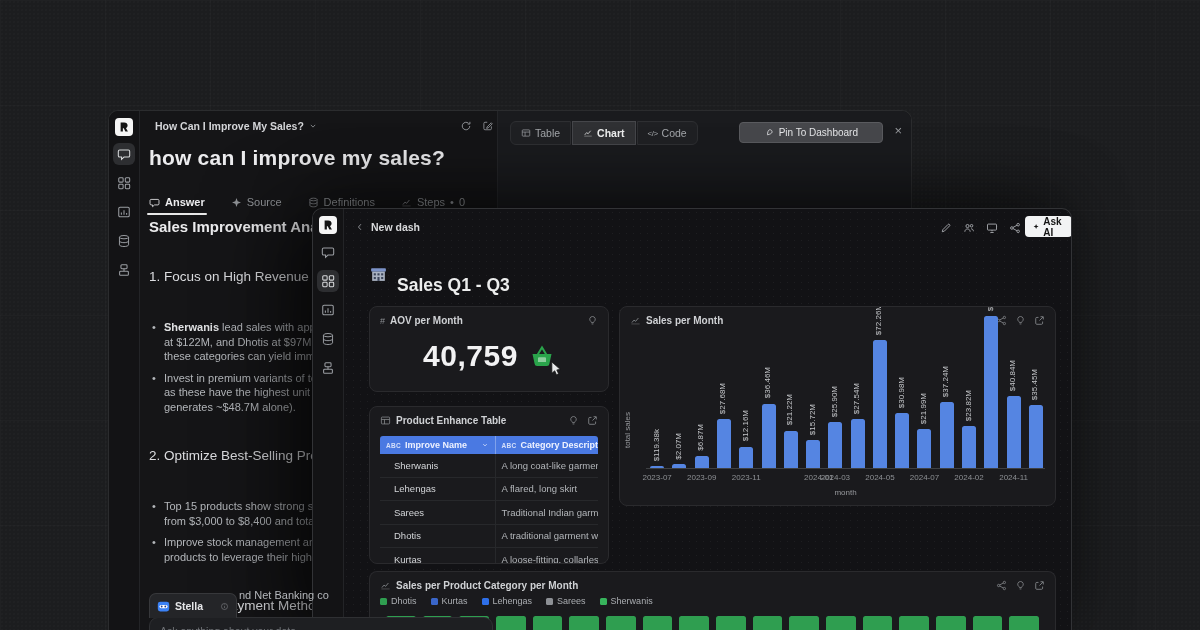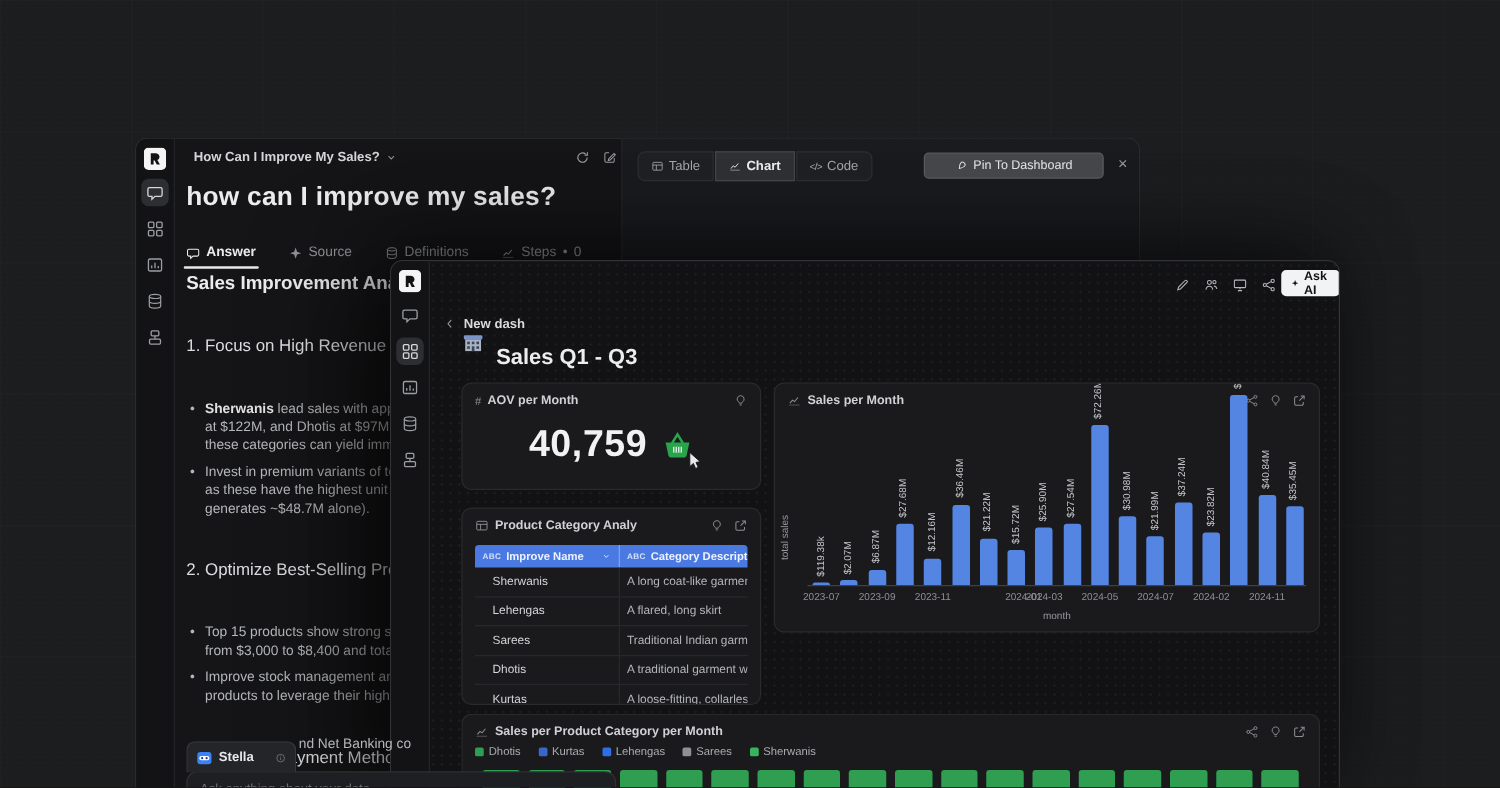--- a/index.html
+++ b/index.html
@@ -78,21 +78,21 @@
     font-size:10px;color:#e4e5e7;}
   .pin-btn svg{width:10px;height:10px;}
   .res-close{position:absolute;right:9px;top:13px;font-size:13px;color:#97999d;line-height:1;}
 
   
   .fg-win{position:absolute;left:312px;top:208px;width:758px;height:422px;background:#121215;
     border:1px solid #323336;border-bottom:none;border-radius:10px 10px 0 0;overflow:hidden;
     box-shadow:-30px 10px 80px rgba(0,0,0,.55),0 -15px 60px rgba(0,0,0,.4);}
   .fg-content{position:absolute;left:30px;top:0;right:0;bottom:0;}
   .fg-back{position:absolute;left:42px;top:12px;display:flex;align-items:center;gap:6px;
-    font-size:10.5px;font-weight:700;color:#d8d9db;margin-top:32px;}
+    font-size:10.5px;font-weight:700;color:#d8d9db;}
   .fg-back svg{width:10px;height:10px;color:#9b9ea2;}
   .fg-hicons{position:absolute;left:627px;top:13px;display:flex;gap:11px;color:#b6b9bd;}
   .fg-hicons svg{width:12px;height:12px;}
   .askai{position:absolute;left:712px;top:7px;height:21px;display:flex;align-items:center;
     gap:4px;background:#f2f3f4;border-radius:4px;padding:0 8px;font-size:10px;font-weight:700;
     color:#141414;box-sizing:border-box;}
   .askai svg{width:9px;height:9px;}
   .fg-title{position:absolute;left:56px;top:42px;display:flex;align-items:center;gap:9px;}
   .fg-title svg{width:19px;height:19px;}
   .fg-title .t{font-size:17.5px;font-weight:700;color:#eceded;margin-top:24px;}
@@ -551,21 +551,21 @@
       </div>
     </div>
 
     <div class="card card-tbl dotted">
       <div class="card-h">
         <span class="tic">
             <svg class="ic">
               <use href="#i-table"></use>
             </svg>
           </span>
-        <span>Product Category Analy</span>
+        <span>Product Enhance Table</span>
         <span class="sp"></span>
         <span class="ric">
           <svg class="ic">
               <use href="#i-bulb"></use>
             </svg>
           <svg class="ic">
               <use href="#i-ext"></use>
             </svg>
         </span>
       </div>

